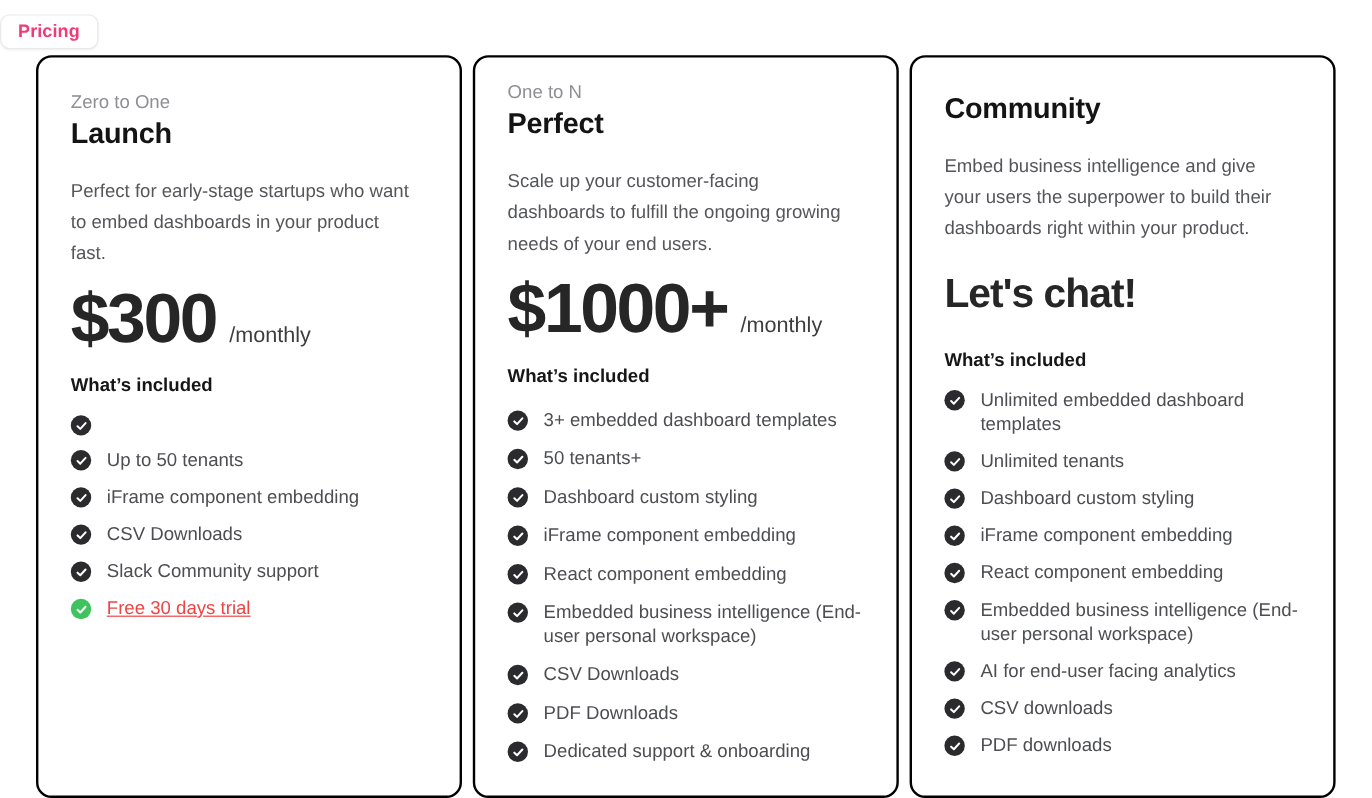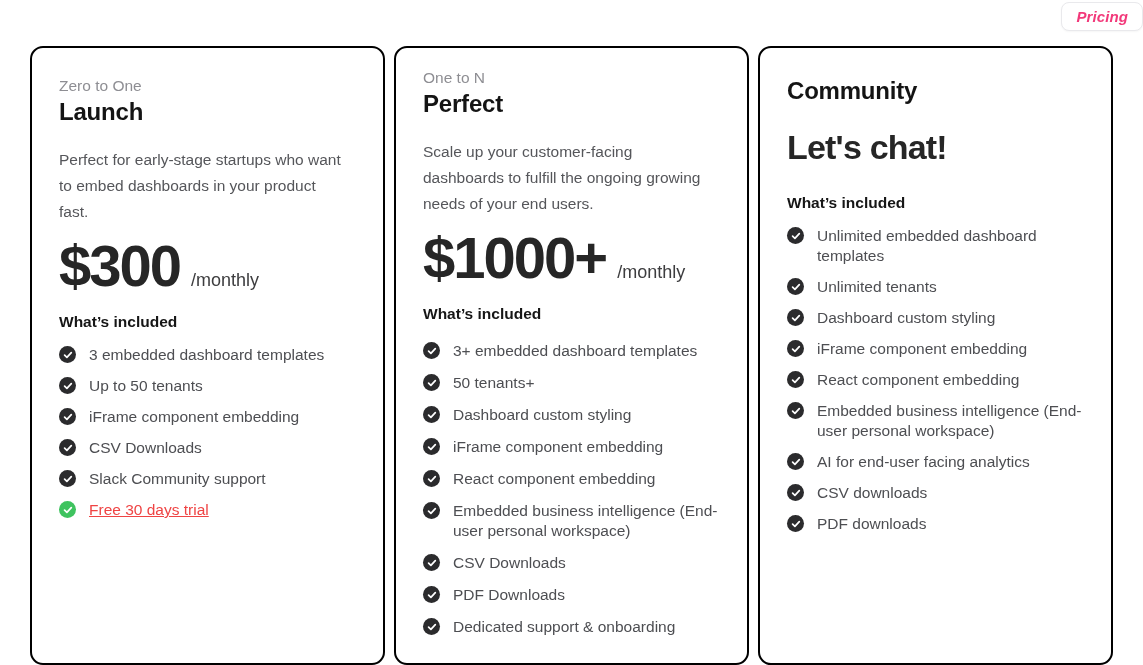--- a/index.html
+++ b/index.html
@@ -17,24 +17,23 @@
     position: relative;
     width: 1143px;
     height: 665px;
     overflow: hidden;
     background: #ffffff;
   }
 
   
   .badge-row {
     display: flex;
-    justify-content: flex-end;
-    padding-top: 2px;
+    justify-content: flex-start;
+    padding-top: 12px;
     height: 46px;
-    font-style: italic;
   }
   .badge {
     display: inline-flex;
     align-items: center;
     justify-content: center;
     height: 29px;
     padding: 0 14px;
     border: 1px solid #e9e9ec;
     border-radius: 8px;
     background: #ffffff;
@@ -179,21 +178,20 @@
         <span class="period">/monthly</span>
       </div>
       <p class="included">What’s included</p>
       <ul class="features">
           <li class="feature">
             <span class="check">
               <svg width="10" height="10" viewBox="0 0 10 10" aria-hidden="true">
                 <path d="M1.6 5.2 L3.9 7.4 L8.3 2.6" fill="none" stroke="#ffffff" stroke-width="1.7" stroke-linecap="round" stroke-linejoin="round"></path>
               </svg>
             </span>
-            <span class="feature-text">3 embedded dashboard templates</span>
           </li>
           <li class="feature">
             <span class="check">
               <svg width="10" height="10" viewBox="0 0 10 10" aria-hidden="true">
                 <path d="M1.6 5.2 L3.9 7.4 L8.3 2.6" fill="none" stroke="#ffffff" stroke-width="1.7" stroke-linecap="round" stroke-linejoin="round"></path>
               </svg>
             </span>
             <span class="feature-text">Up to 50 tenants</span>
           </li>
           <li class="feature">
@@ -311,20 +309,21 @@
                 <path d="M1.6 5.2 L3.9 7.4 L8.3 2.6" fill="none" stroke="#ffffff" stroke-width="1.7" stroke-linecap="round" stroke-linejoin="round"></path>
               </svg>
             </span>
             <span class="feature-text">Dedicated support &amp; onboarding</span>
           </li>
         </ul>
     </div>
 
     <div class="card c3">
       <h2 class="plan-name">Community</h2>
+      <p class="desc">Embed business intelligence and give your users the superpower to build their dashboards right within your product.</p>
       <div class="price-row">
         <span class="price small">Let's chat!</span>
         <span class="period"></span>
       </div>
       <p class="included">What’s included</p>
       <ul class="features">
           <li class="feature">
             <span class="check">
               <svg width="10" height="10" viewBox="0 0 10 10" aria-hidden="true">
                 <path d="M1.6 5.2 L3.9 7.4 L8.3 2.6" fill="none" stroke="#ffffff" stroke-width="1.7" stroke-linecap="round" stroke-linejoin="round"></path>

